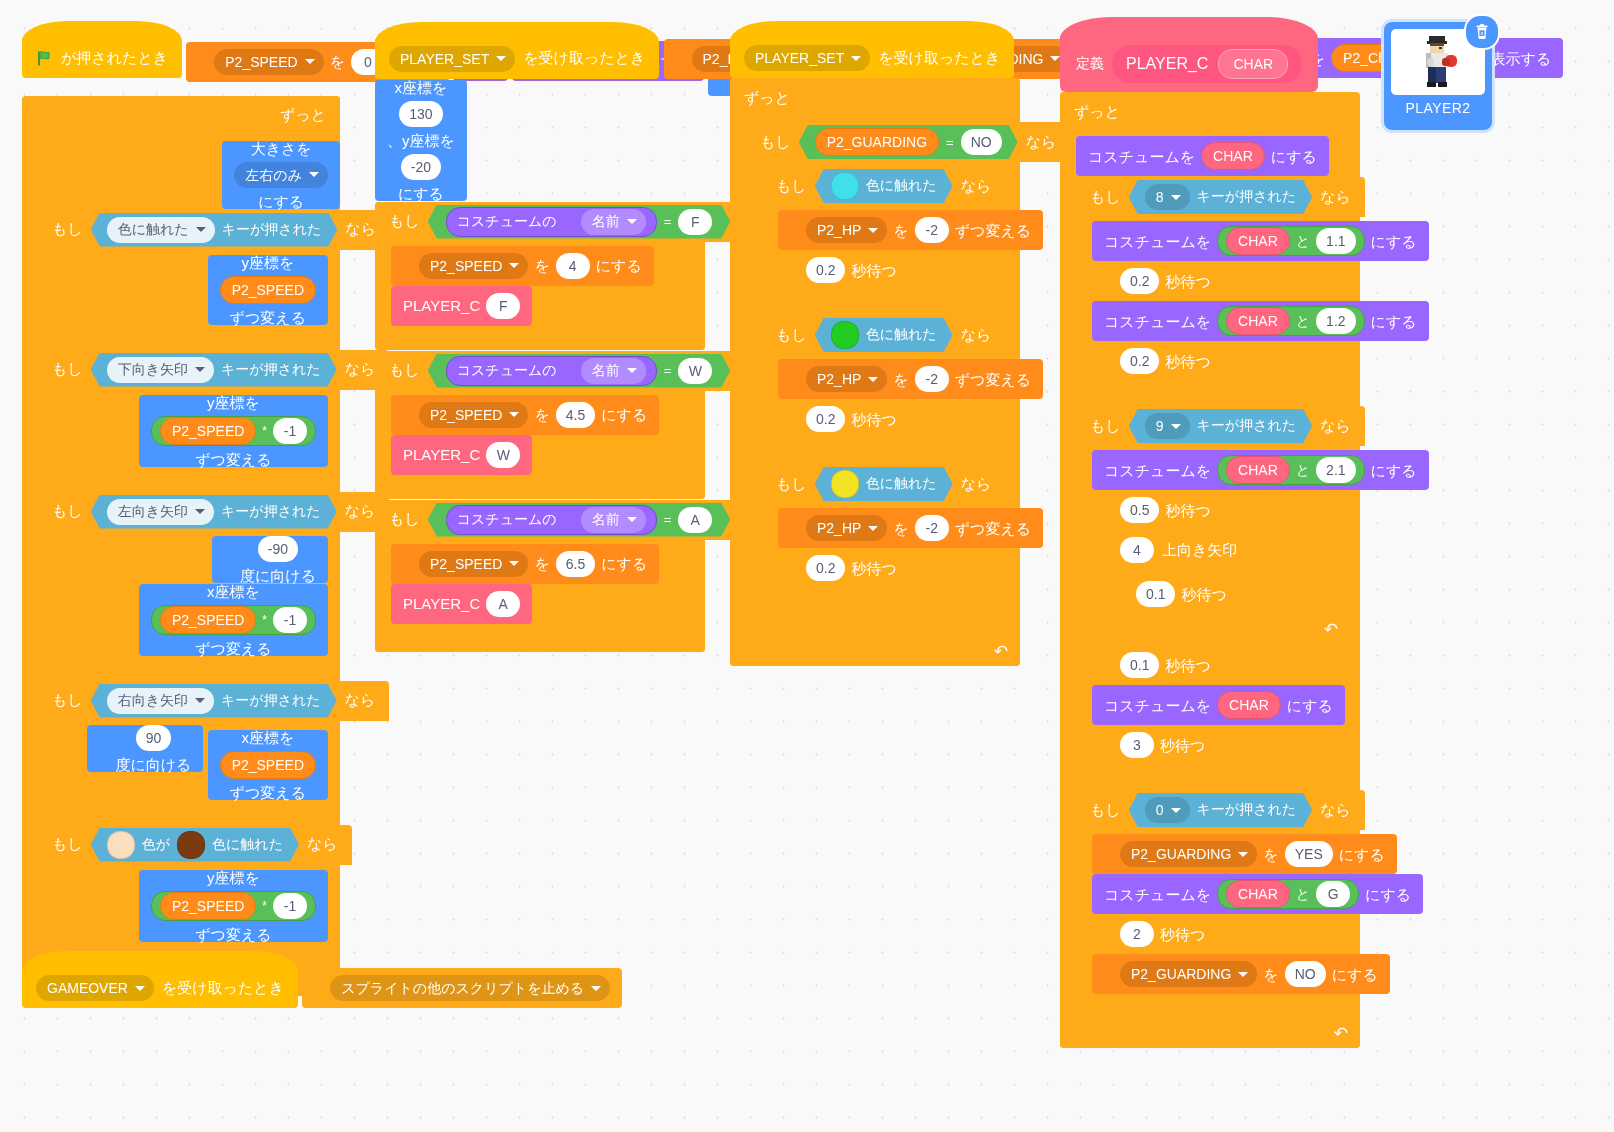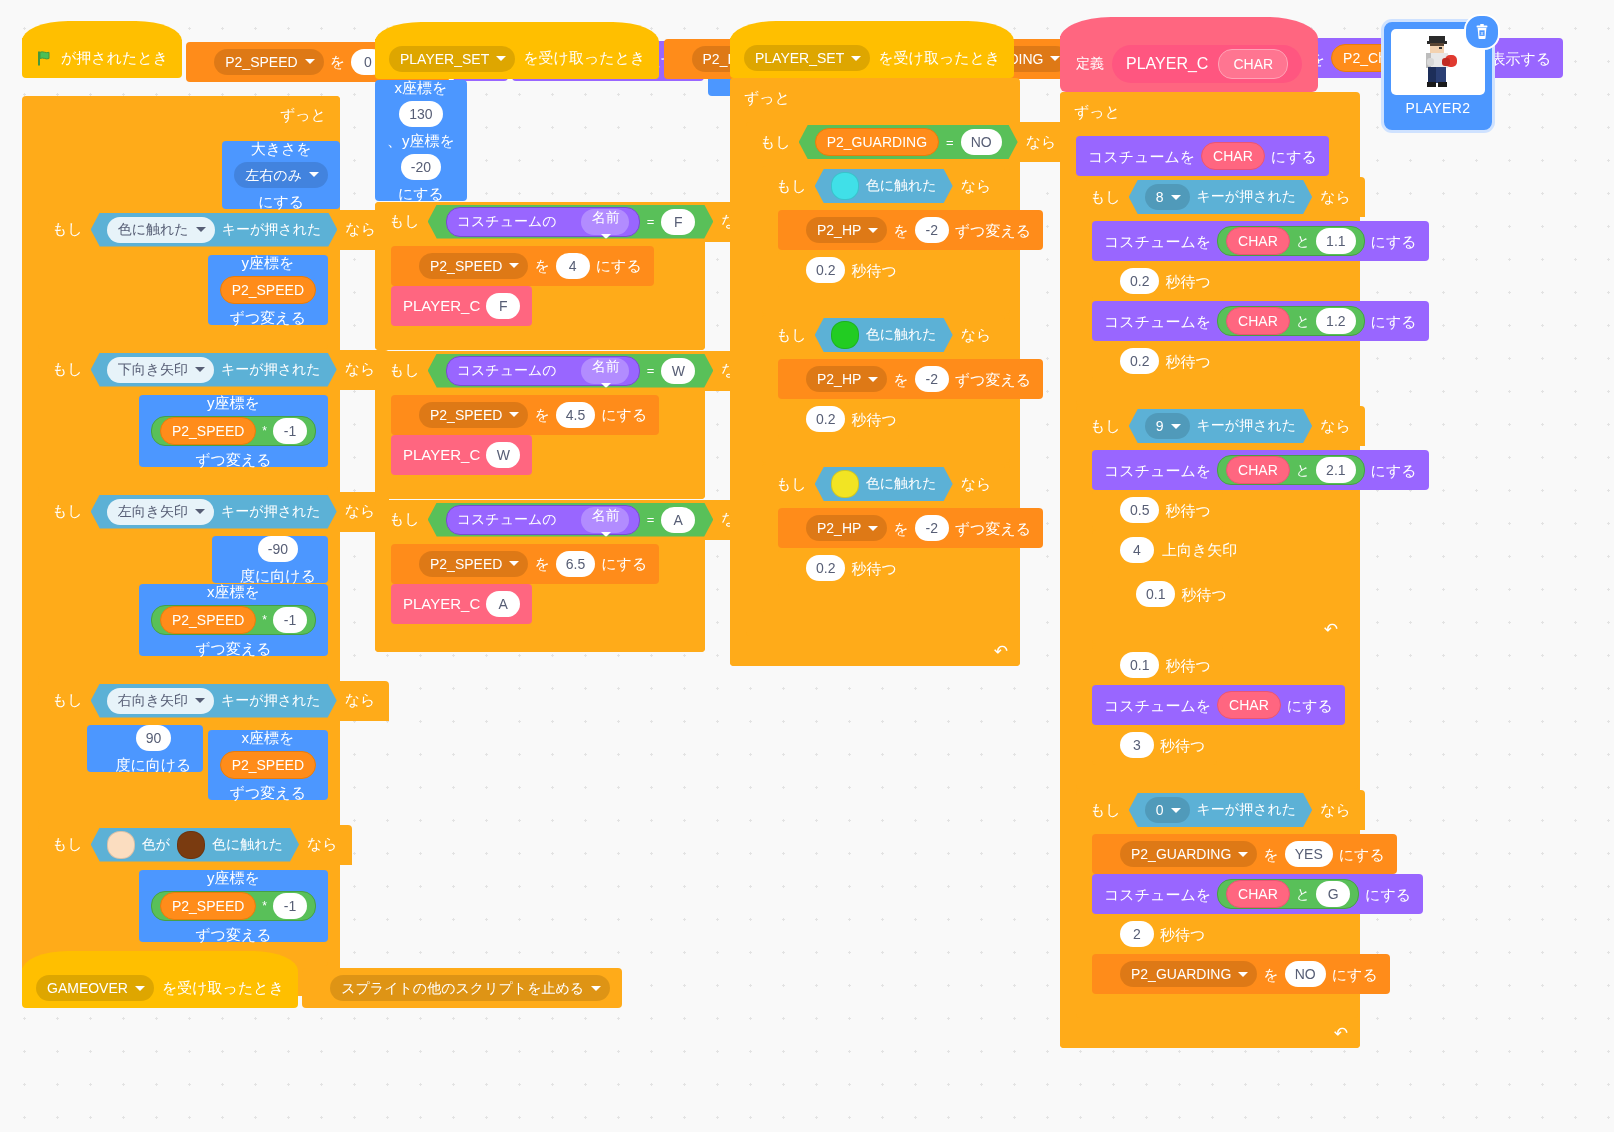--- a/index.html
+++ b/index.html
@@ -64,21 +64,21 @@
   .oval.param{background:#FF6680;border:1px solid #e95574;}
   .oval.green{background:#59C059;border:1px solid #46a046;padding:0 8px;height:28px;gap:6px;}
   .oval.purple{background:#9966FF;border:1px solid #774dcb;height:28px;gap:24px;padding:0 10px;}
 
   
   .dd{
     display:inline-flex;align-items:center;gap:7px;
     height:26px;padding:0 9px 0 11px;border-radius:14px;
     background:rgba(0,0,0,.13);color:#fff;font-size:14px;white-space:nowrap;
   }
-  .dd.lighter{background:rgba(255,255,255,.25);flex-direction:column;}
+  .dd.lighter{background:rgba(255,255,255,.25);}
   .dd .arrow{width:0;height:0;border-left:5px solid transparent;border-right:5px solid transparent;border-top:5px solid #fff;}
   .dd.onwhite{background:#fff;color:#575E75;}
   .dd.onwhite .arrow{border-top-color:#575E75;}
 
   
   .hex{
     display:inline-flex;align-items:center;gap:7px;
     height:34px;padding:0 16px;color:#fff;font-size:14px;white-space:nowrap;
     clip-path:polygon(9px 0,calc(100% - 9px) 0,100% 50%,calc(100% - 9px) 100%,9px 100%,0 50%);
   }

